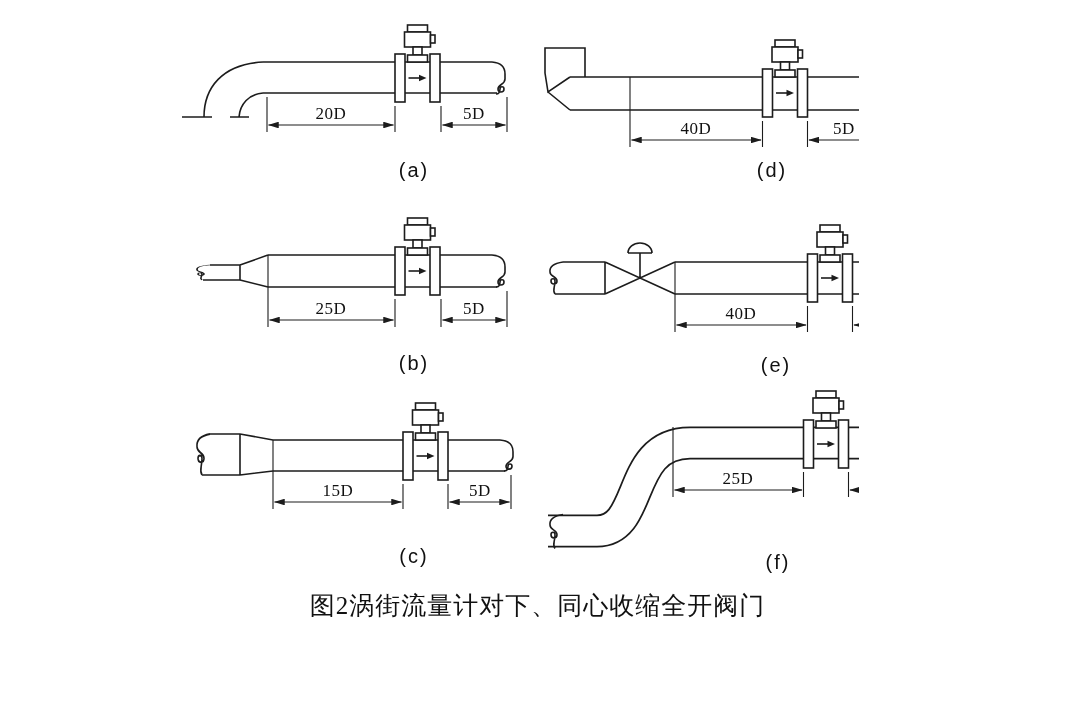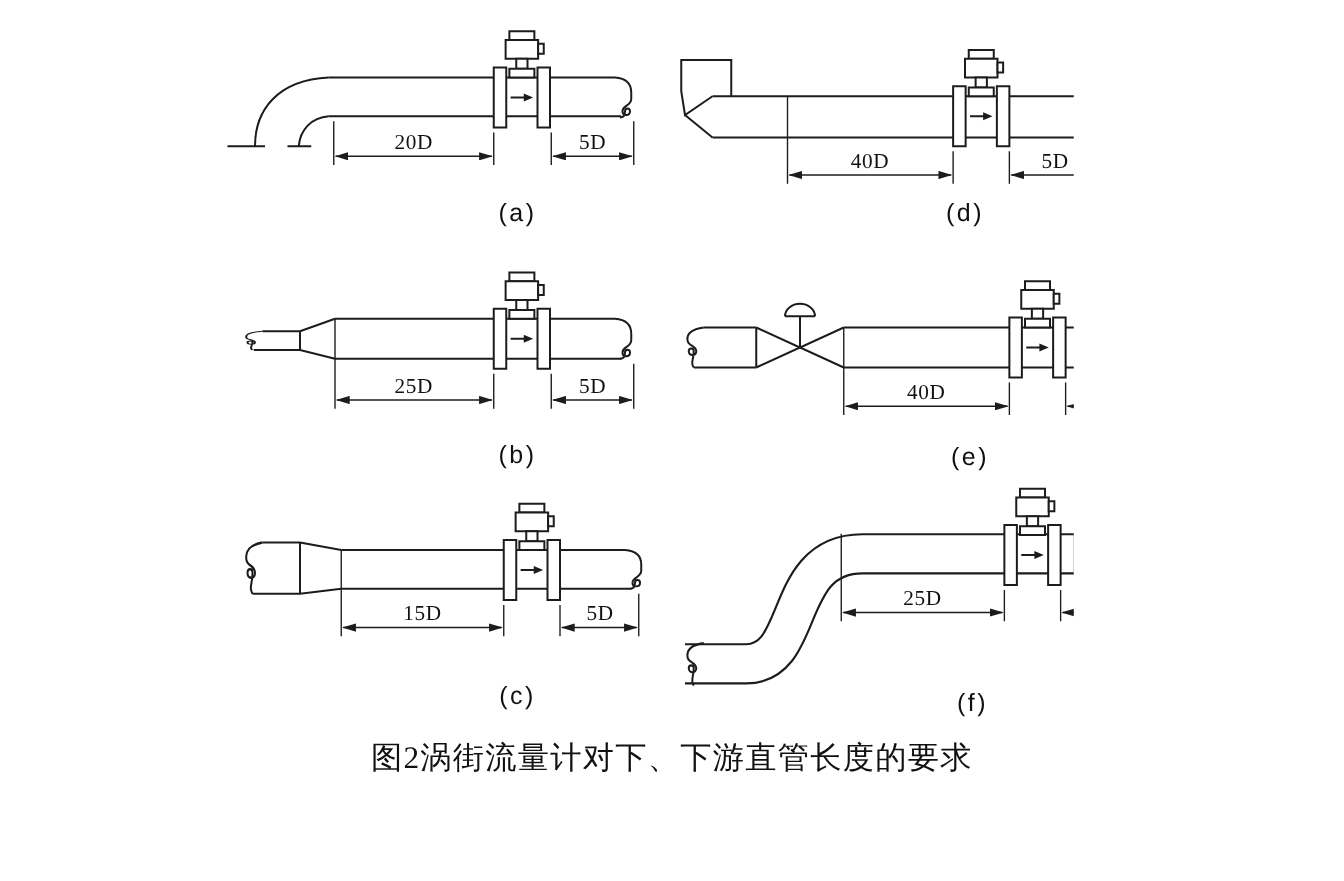--- a/index.html
+++ b/index.html
@@ -126,16 +126,16 @@
     <use href="#meter32" x="826" y="428"></use>
     <path class="dl" d="M673,427 V497 M803.5,472 V497 M848.5,472 V497 M926,464 V497"></path>
     <line class="dim" x1="674.5" y1="490" x2="802" y2="490"></line>
     <line class="dim" x1="850" y1="490" x2="924.5" y2="490"></line>
     <text class="dimtext" x="738" y="484">25D</text>
     <text class="dimtext" x="887" y="484">5D</text>
     <text class="sublabel" x="778" y="569">(f)</text>
   </g>
 </svg>
 
-<div class="caption">图2涡街流量计对下、下游直管长度的要求</div>
+<div class="caption">图2涡街流量计对下、同心收缩全开阀门</div>
 
 
 </div>
 
 </body></html>

